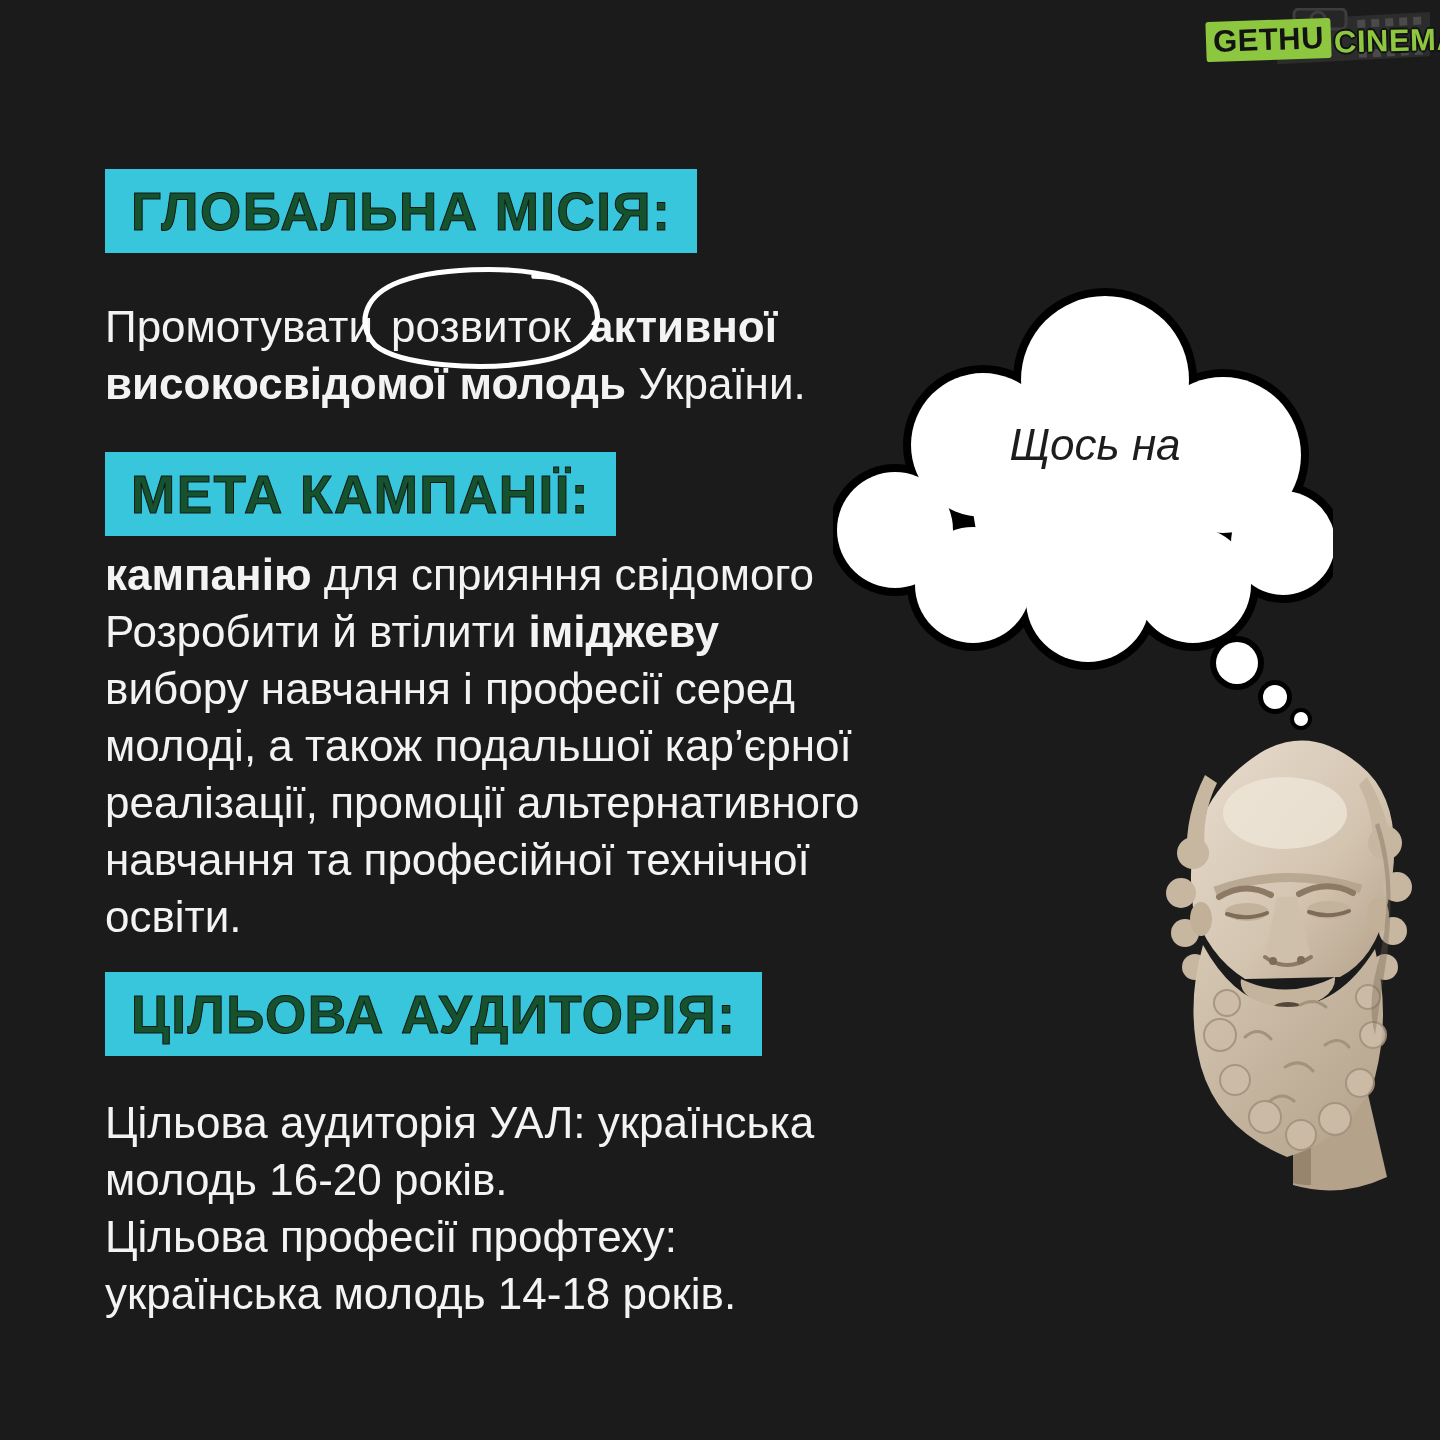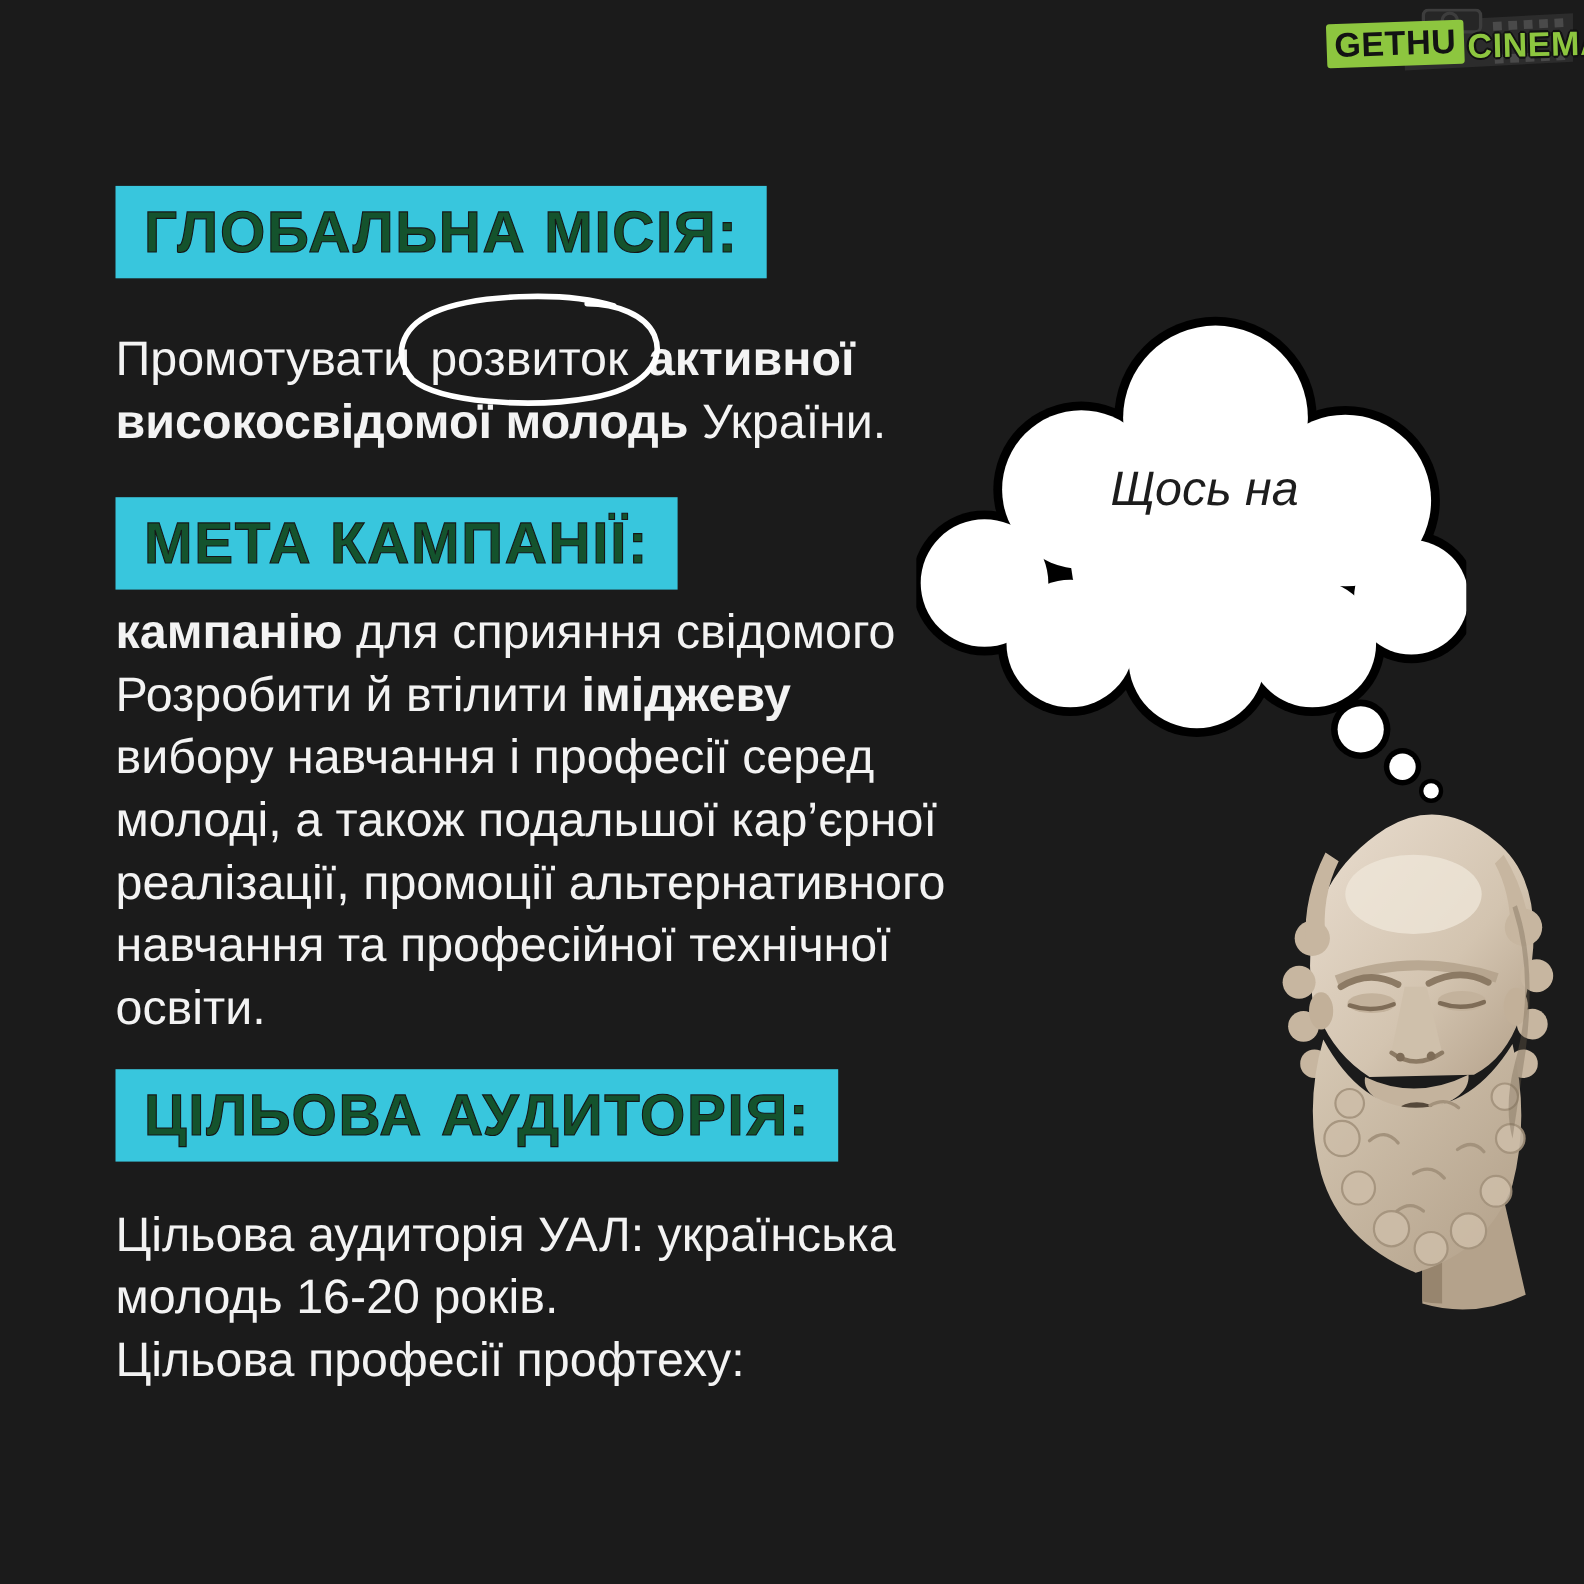--- a/index.html
+++ b/index.html
@@ -122,20 +122,21 @@
   </div>
 
   <div class="hbox hbox-audience">
     <span>ЦІЛЬОВА АУДИТОРІЯ:</span>
   </div>
 
   <div class="para p-audience">
     <span class="pl">Цільова аудиторія УАЛ: українська</span>
     <span class="pl">молодь 16-20 років.</span>
     <span class="pl">Цільова професії профтеху:</span>
+    <span class="pl">українська молодь 14-18 років.</span>
   </div>
 
   <svg class="bubble-svg" width="500" height="470" viewBox="0 0 500 470">
 
     <g fill="#000000">
       <circle cx="272" cy="95" r="92"></circle>
         <circle cx="150" cy="160" r="80"></circle>
       <circle cx="62" cy="245" r="66"></circle>
         <circle cx="390" cy="170" r="86"></circle>
       <circle cx="450" cy="258" r="60"></circle>

